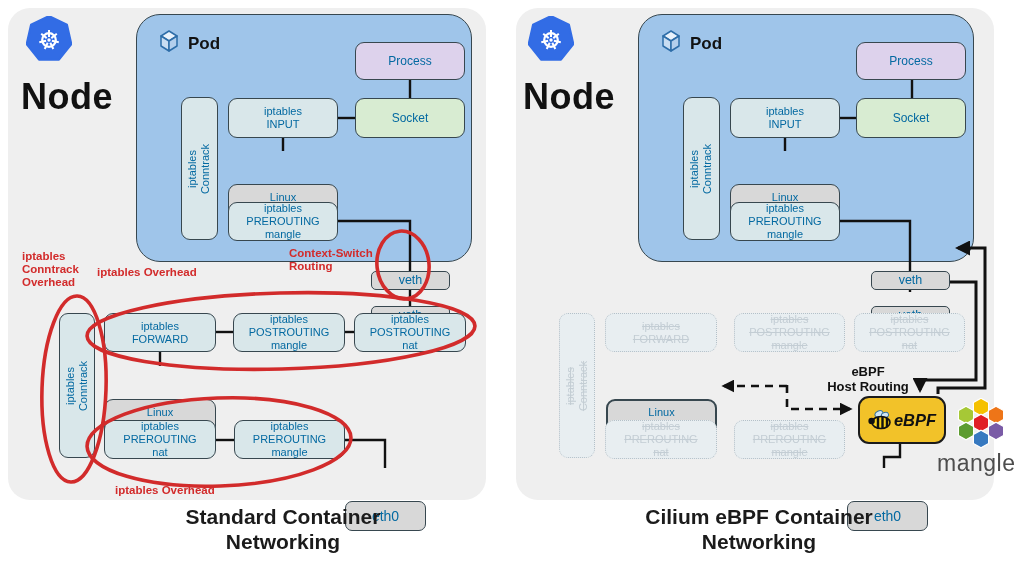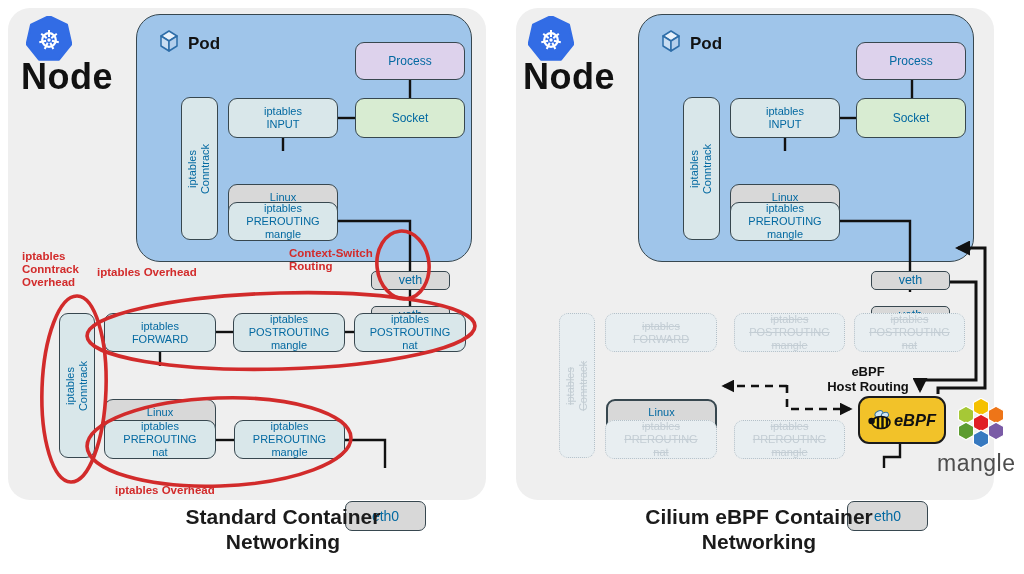--- a/index.html
+++ b/index.html
@@ -15,21 +15,21 @@
   .gray{background:#d8d8d8;margin-top:33px;}
   .purple{background:#ddd2ec;}
   .green{background:#d8ecd2;}
   .small{border-radius:5px;font-size:12.5px;}
   .eth{border-radius:7px;font-size:14px;}
   .faded{border:1.6px dotted #b4c0c8;background:#e8eef1;color:#c3cdd4;
          text-decoration:line-through;}
   .thick{border-width:2.2px;}
   .vtext{transform:rotate(-90deg);white-space:pre-line;text-align:center;
          font-size:11px;line-height:13px;}
-  .nodelabel{position:absolute;font-size:36px;font-weight:800;color:#111;letter-spacing:.5px;}
+  .nodelabel{position:absolute;font-size:36px;font-weight:800;color:#111;letter-spacing:.5px;margin-top:20px;}
   .podlabel{position:absolute;font-size:17px;font-weight:700;color:#111;}
   .title{position:absolute;width:300px;text-align:center;font-size:21px;line-height:25px;
          font-weight:800;color:#1b1b1b;white-space:pre-line;}
   .redtxt{position:absolute;color:#d22b2b;font-weight:700;font-size:11.5px;line-height:13px;
           white-space:pre-line;}
   .hostroute{position:absolute;font-weight:800;font-size:13px;line-height:14.5px;color:#111;
              text-align:center;white-space:pre-line;}
   .ebpfbox{position:absolute;left:858px;top:396px;width:88px;height:48px;background:#f2c229;
            border:2.2px solid #1b1b1b;border-radius:11px;display:flex;align-items:center;
            justify-content:center;gap:2px;box-sizing:border-box;}

